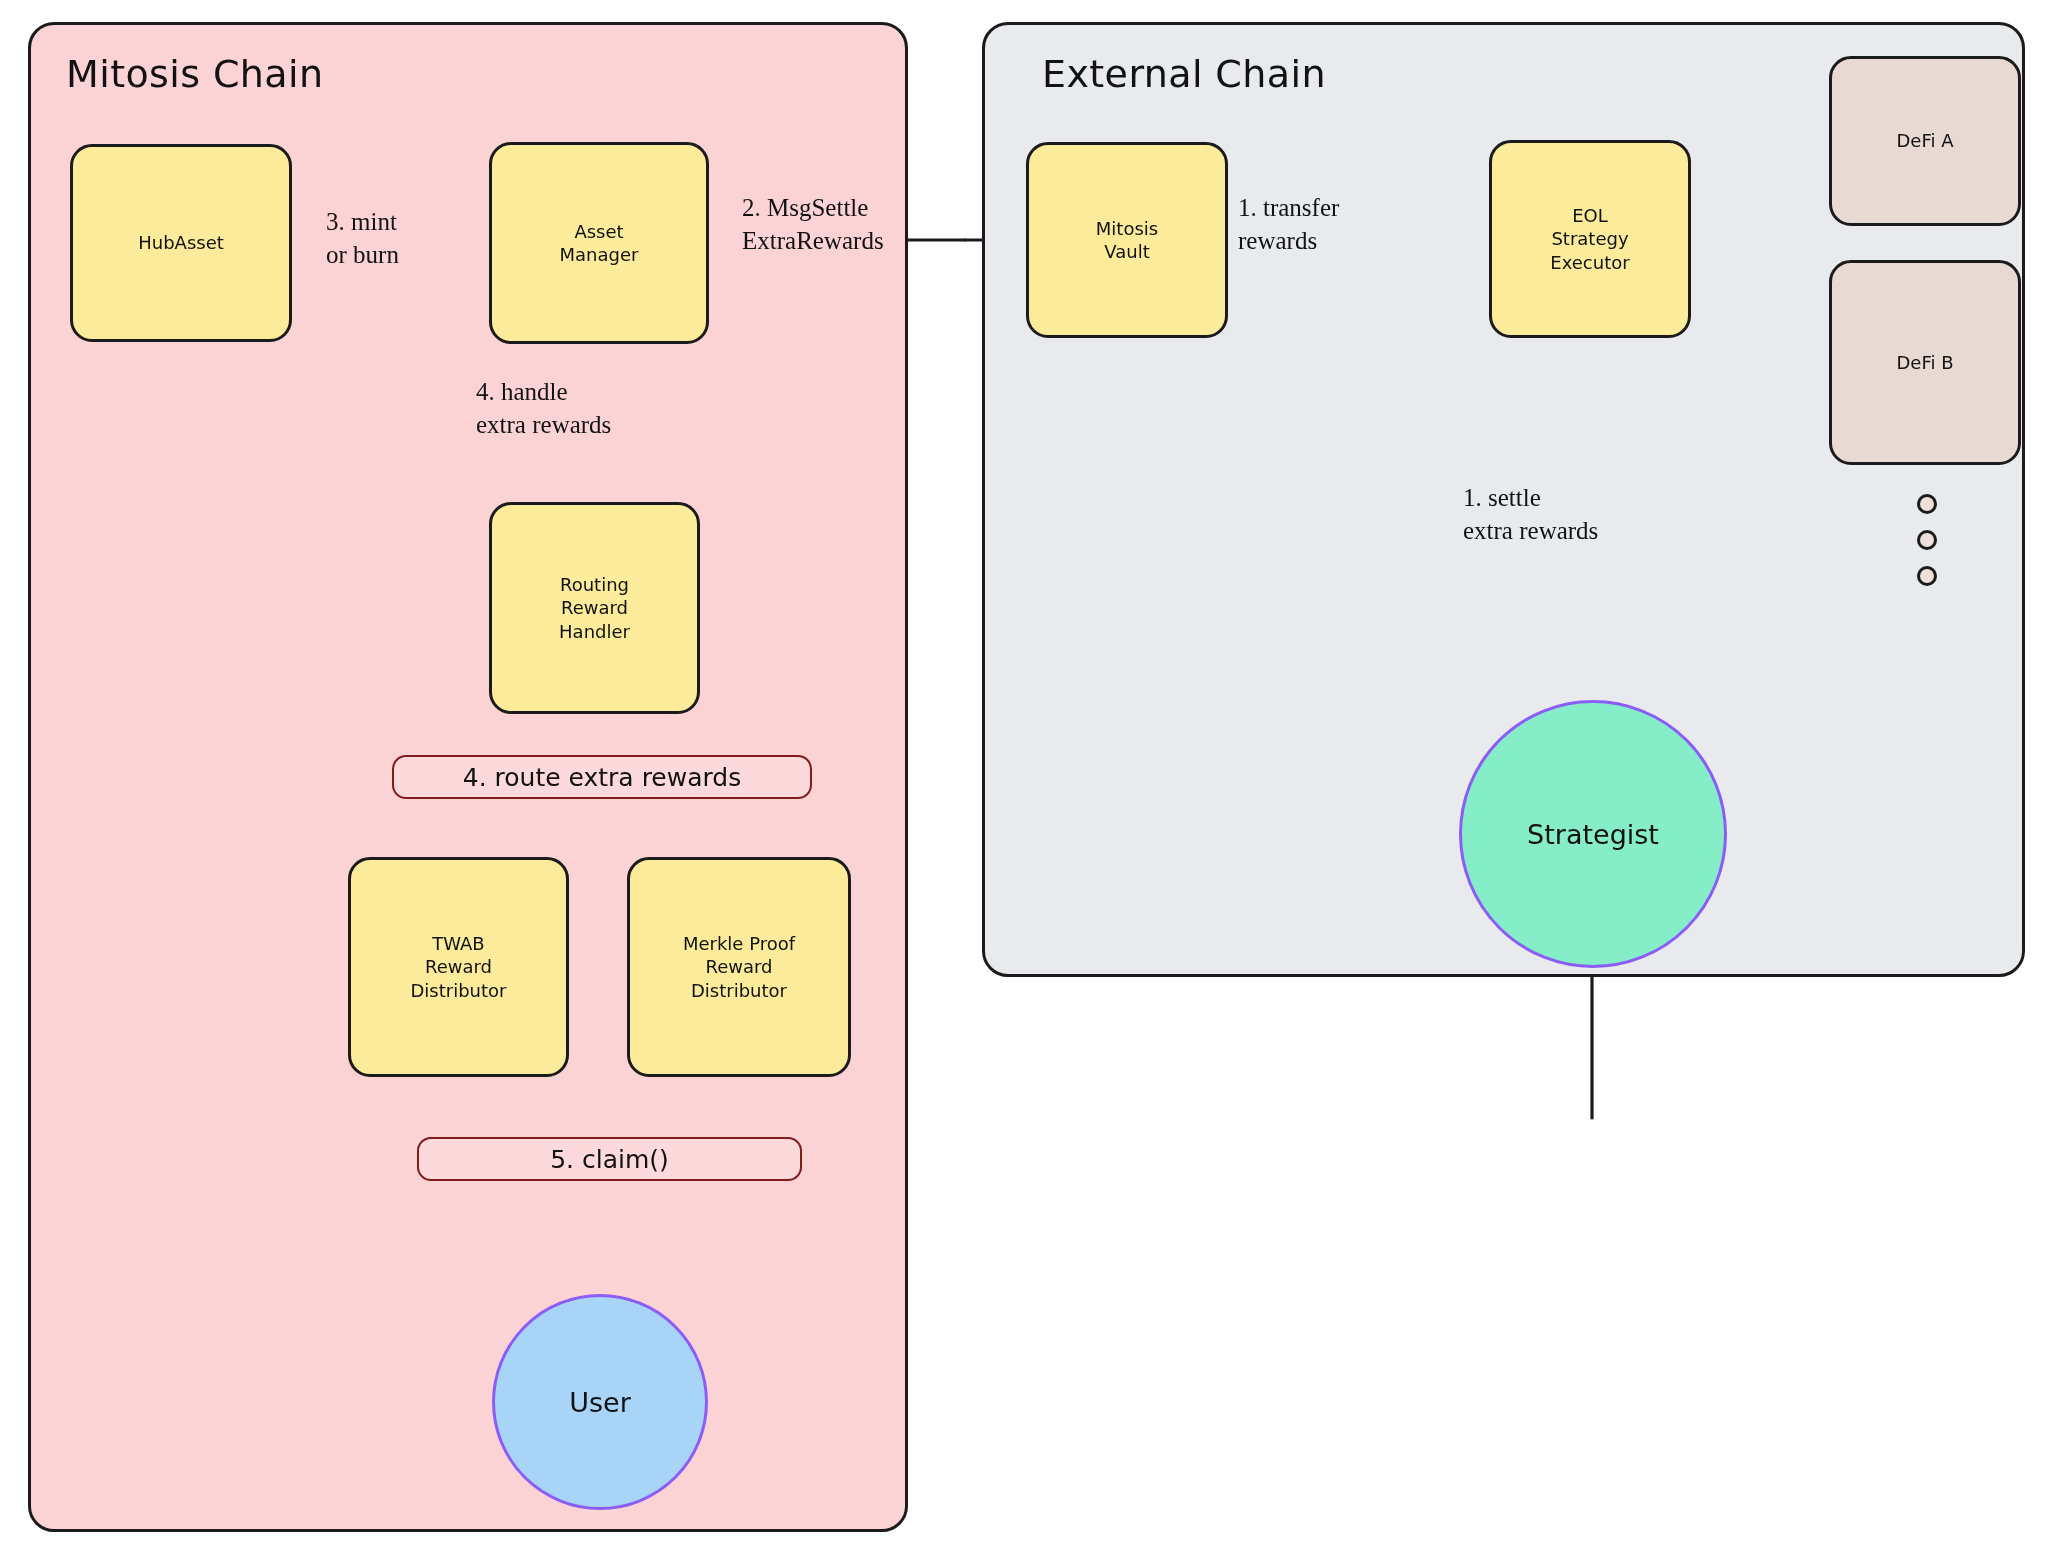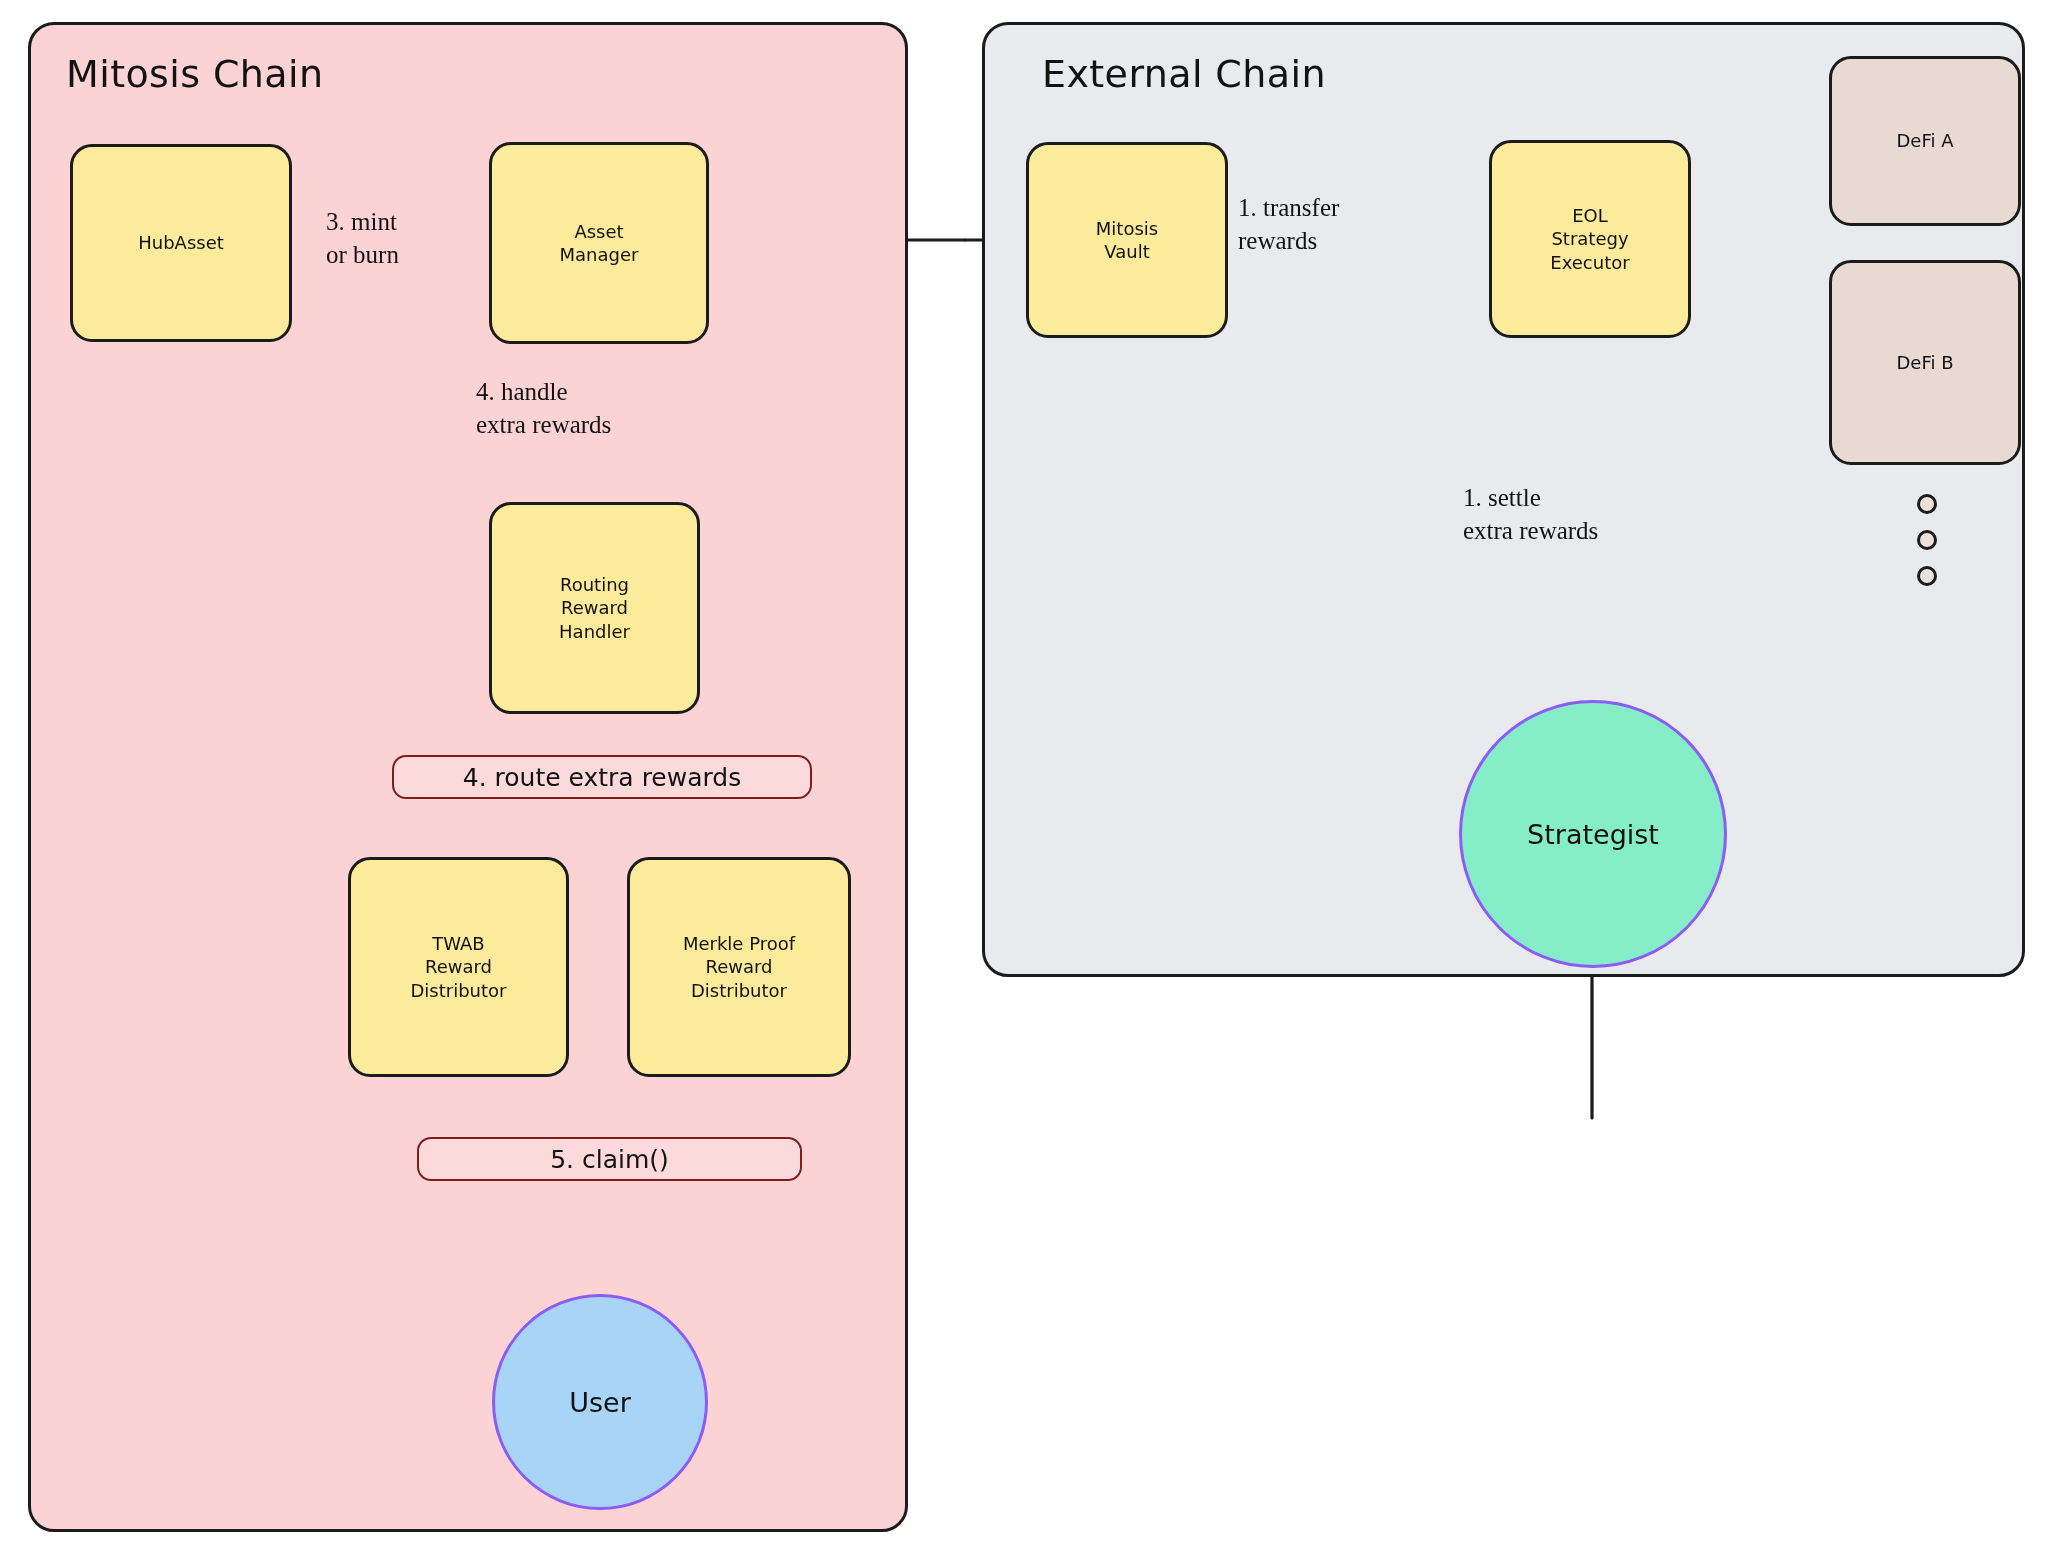--- a/index.html
+++ b/index.html
@@ -224,20 +224,21 @@
   </div>
 
   <div id="ellipsis-dots">
     <div class="dot"></div>
     <div class="dot"></div>
     <div class="dot"></div>
   </div>
 
   <div class="edge-label" style="left:326px; top:206px; width:140px;">3. mint<br>or burn</div>
 
+  <div class="edge-label" style="left:742px; top:192px; width:226px;">2. MsgSettle<br>ExtraRewards</div>
 
   <div class="edge-label" style="left:1238px; top:192px; width:182px;">1. transfer<br>rewards</div>
 
   <div class="edge-label" style="left:476px; top:376px; width:244px;">4. handle<br>extra rewards</div>
 
   <div class="edge-label" style="left:1463px; top:482px; width:260px;">1. settle<br>extra rewards</div>
 
   <div class="pill-label" style="left:392px; top:755px; width:420px; height:44px;">
     <span>4. route extra rewards</span>
   </div>

